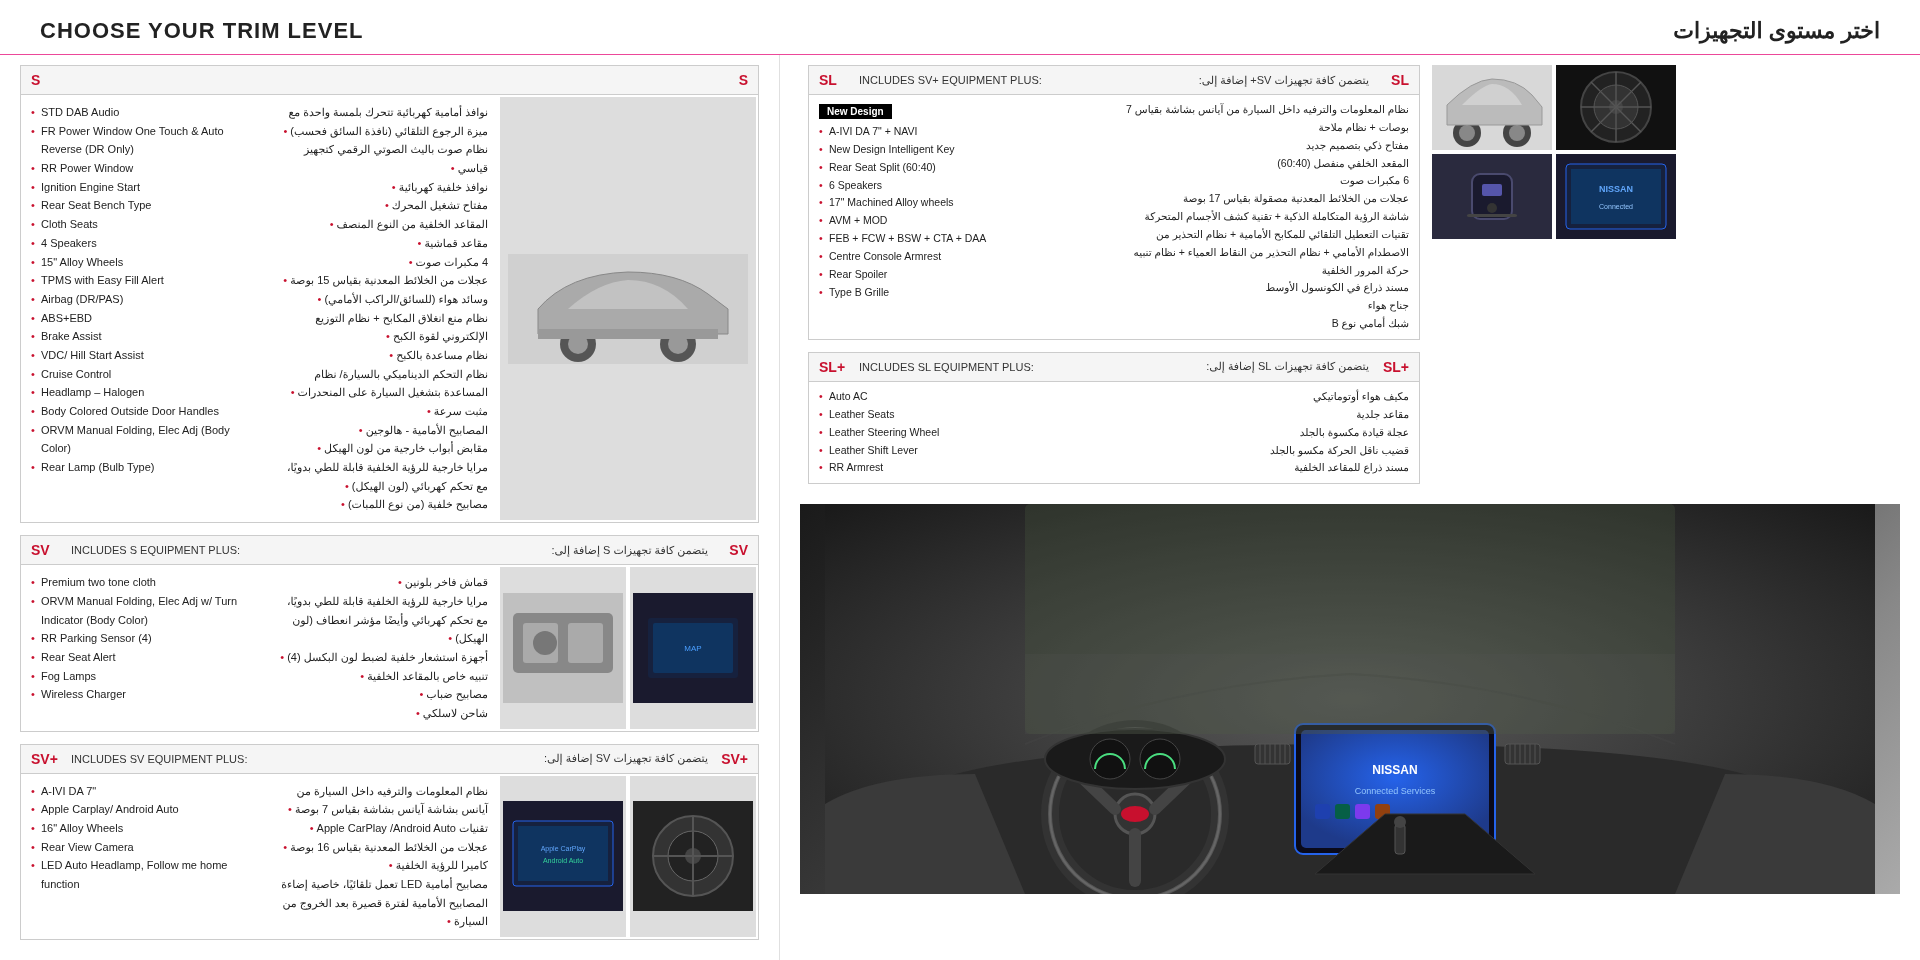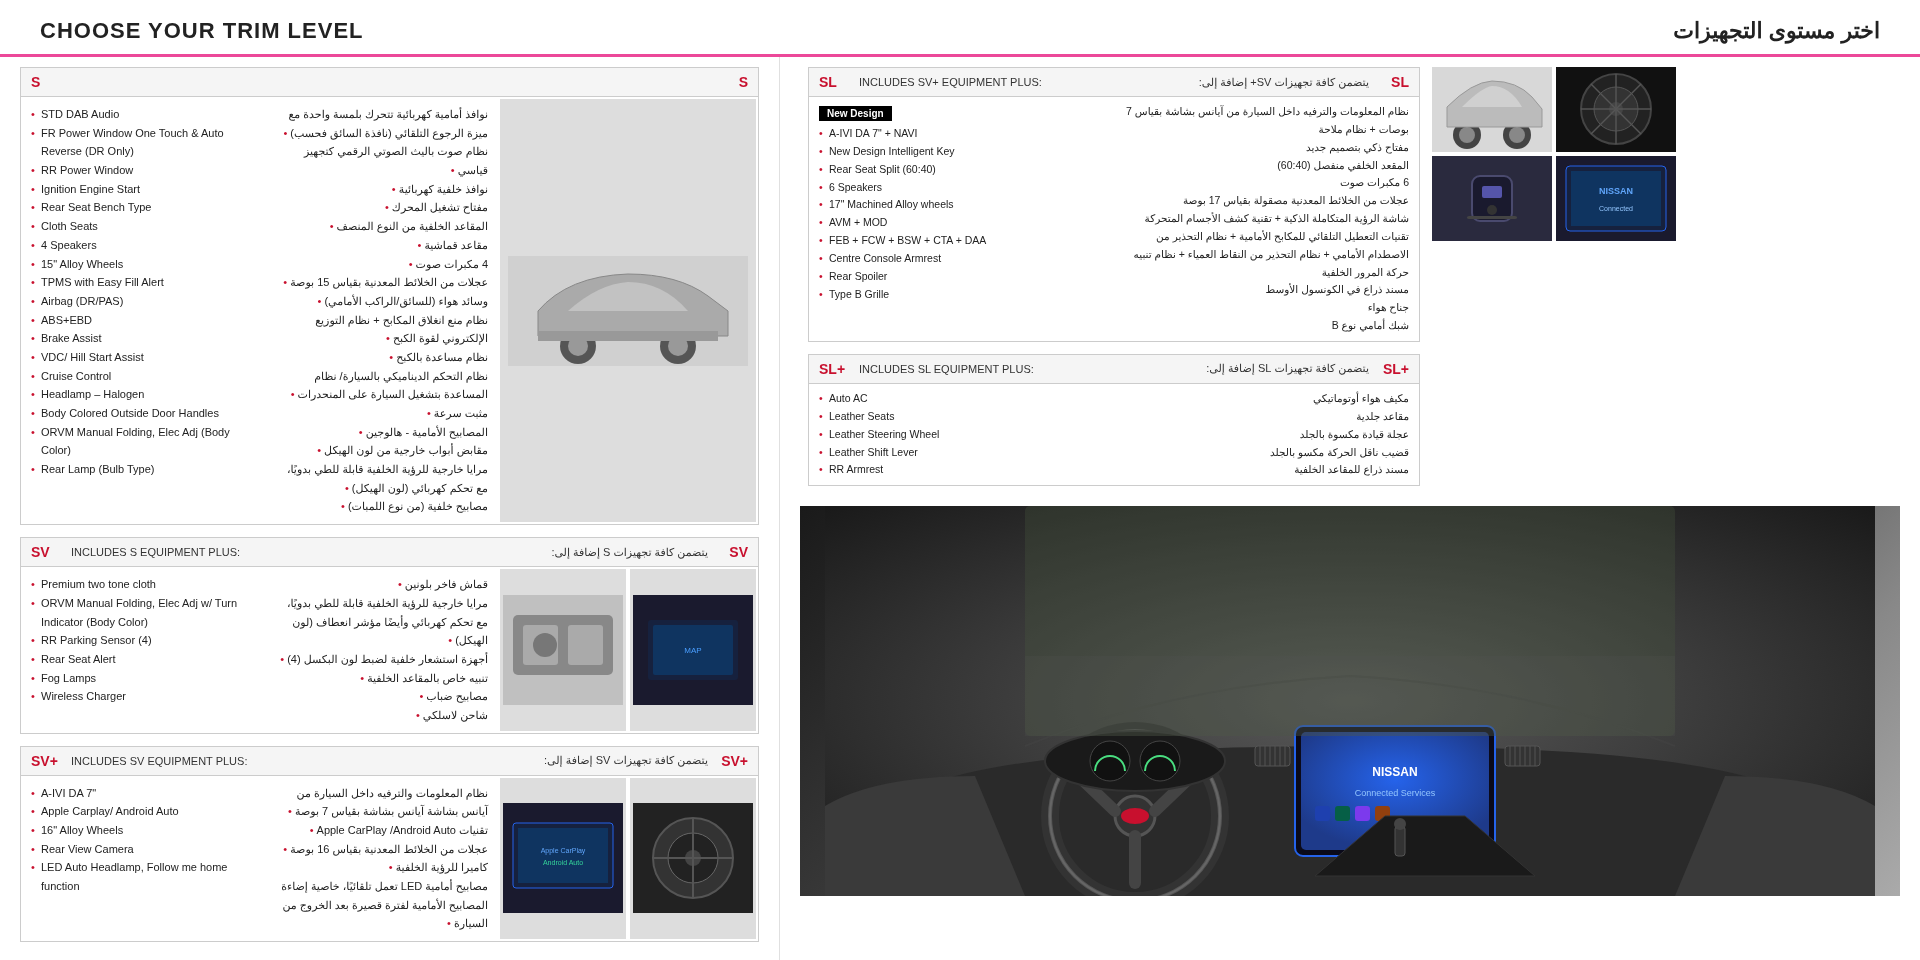--- a/index.html
+++ b/index.html
@@ -17,21 +17,21 @@
       background: #fff;
       position: relative;
     }
 
     
     .page-header {
       display: flex;
       justify-content: space-between;
       align-items: center;
       padding: 18px 40px 10px 40px;
-      border-bottom: 3px solid #ec4899;
+      border-bottom: 1px solid #ec4899;
     }
     .page-title-en {
       font-size: 22px;
       font-weight: 700;
       color: #222;
       letter-spacing: 1px;
     }
     .page-title-ar {
       font-size: 22px;
       font-weight: 700;

